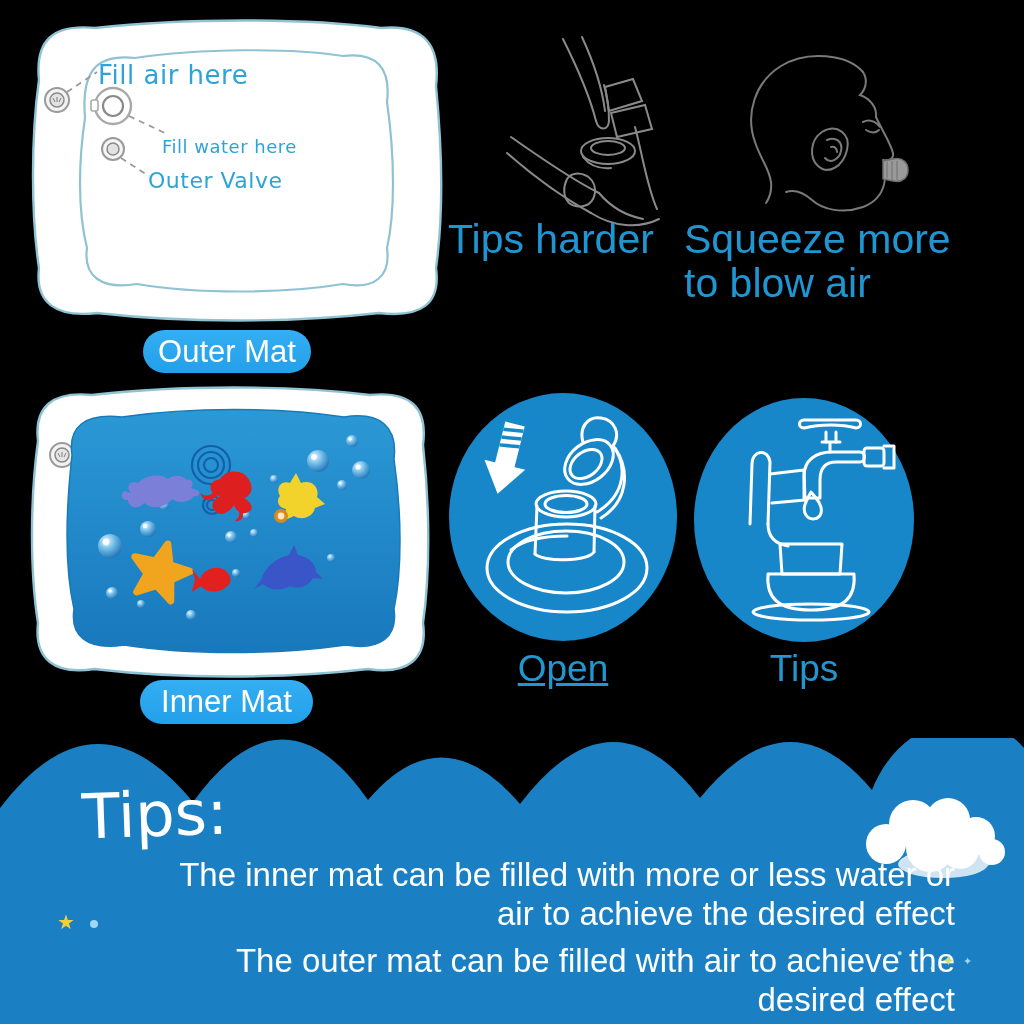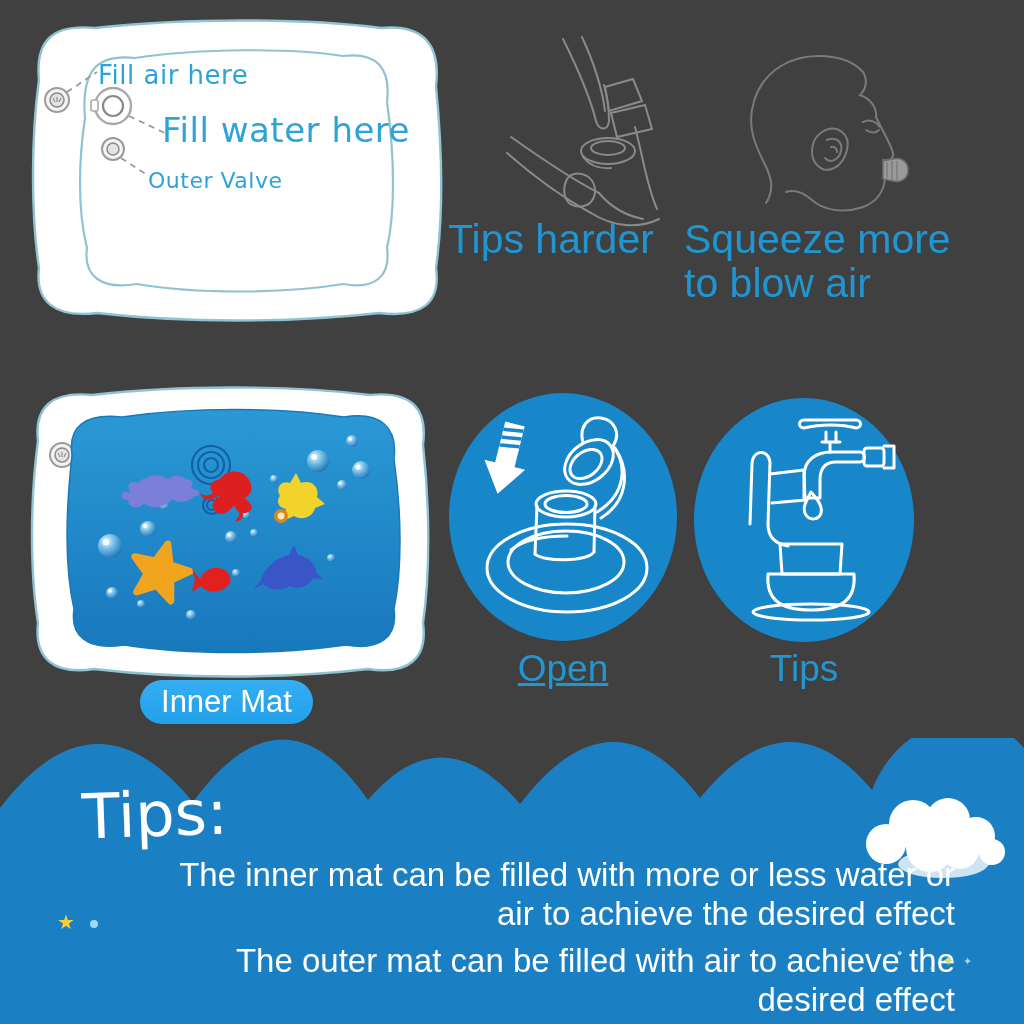--- a/index.html
+++ b/index.html
@@ -1,22 +1,22 @@
 <!DOCTYPE html>
 <html><head>
 <meta charset="utf-8">
 <style>
   html,body{margin:0;padding:0;background:#ffffff;}
-  .canvas{position:relative;width:1024px;height:1024px;background:#404040;overflow:hidden;
+  .canvas{position:relative;width:1024px;height:1024px;background:#000000;overflow:hidden;
           font-family:"Liberation Sans",sans-serif;}
   .abs{position:absolute;}
   
   .sketch-label{font-family:"DejaVu Sans",sans-serif;color:#2da3d8;letter-spacing:.5px;}
   .lbl-fill-air{left:98px;top:60px;font-size:26px;}
-  .lbl-fill-water{left:162px;top:110px;font-size:34px;}
+  .lbl-fill-water{left:162px;top:136px;font-size:18px;}
   .lbl-water-valve{left:148px;top:168px;font-size:22px;}
   
   .badge{background:linear-gradient(#35aef2,#22a0ea);border-radius:22px;color:#ffffff;
          font-size:31px;display:flex;align-items:center;justify-content:center;}
   .badge-outer{left:143px;top:330px;width:168px;height:43px;}
   .badge-inner{left:140px;top:680px;width:173px;height:44px;}
   
   .step-label{color:#1f96d2;font-size:41px;line-height:1.07;}
   .lbl-pinch{left:448px;top:218px;width:250px;}
   .lbl-squeeze{left:684px;top:218px;width:300px;}
@@ -71,20 +71,23 @@
 
     <path d="M42,74 L72,54" stroke="#9a9a9a" stroke-width="1.8" stroke-dasharray="6 5" fill="none"></path>
     <path d="M104,98 L142,116" stroke="#9a9a9a" stroke-width="1.8" stroke-dasharray="6 5" fill="none"></path>
     <path d="M96,140 L124,158" stroke="#9a9a9a" stroke-width="1.8" stroke-dasharray="6 5" fill="none"></path>
   </svg>
 
   <div class="abs sketch-label lbl-fill-air">Fill air here</div>
   <div class="abs sketch-label lbl-fill-water">Fill water here</div>
   <div class="abs sketch-label lbl-water-valve">Outer Valve</div>
 
+  <div class="abs badge badge-outer">
+    <span>Outer Mat</span>
+  </div>
 
   <svg class="abs" style="left:505px;top:35px" width="160" height="195" viewBox="0 0 160 195">
     <g fill="none" stroke="#8a8a8a" stroke-width="2" stroke-linecap="round">
       <path d="M58,4 C72,32 84,58 91,86"></path>
       <path d="M77,2 C89,28 97,52 100,76"></path>
       <path d="M91,86 C94,96 103,96 104,86 C104,72 102,60 99,50"></path>
       <path d="M100,52 L128,44 L137,66 L104,76 Z"></path>
       <path d="M106,78 L140,70 L147,94 L112,102 Z"></path>
       <ellipse cx="103" cy="116" rx="27" ry="13"></ellipse>
       <ellipse cx="103" cy="113" rx="17" ry="7"></ellipse>

